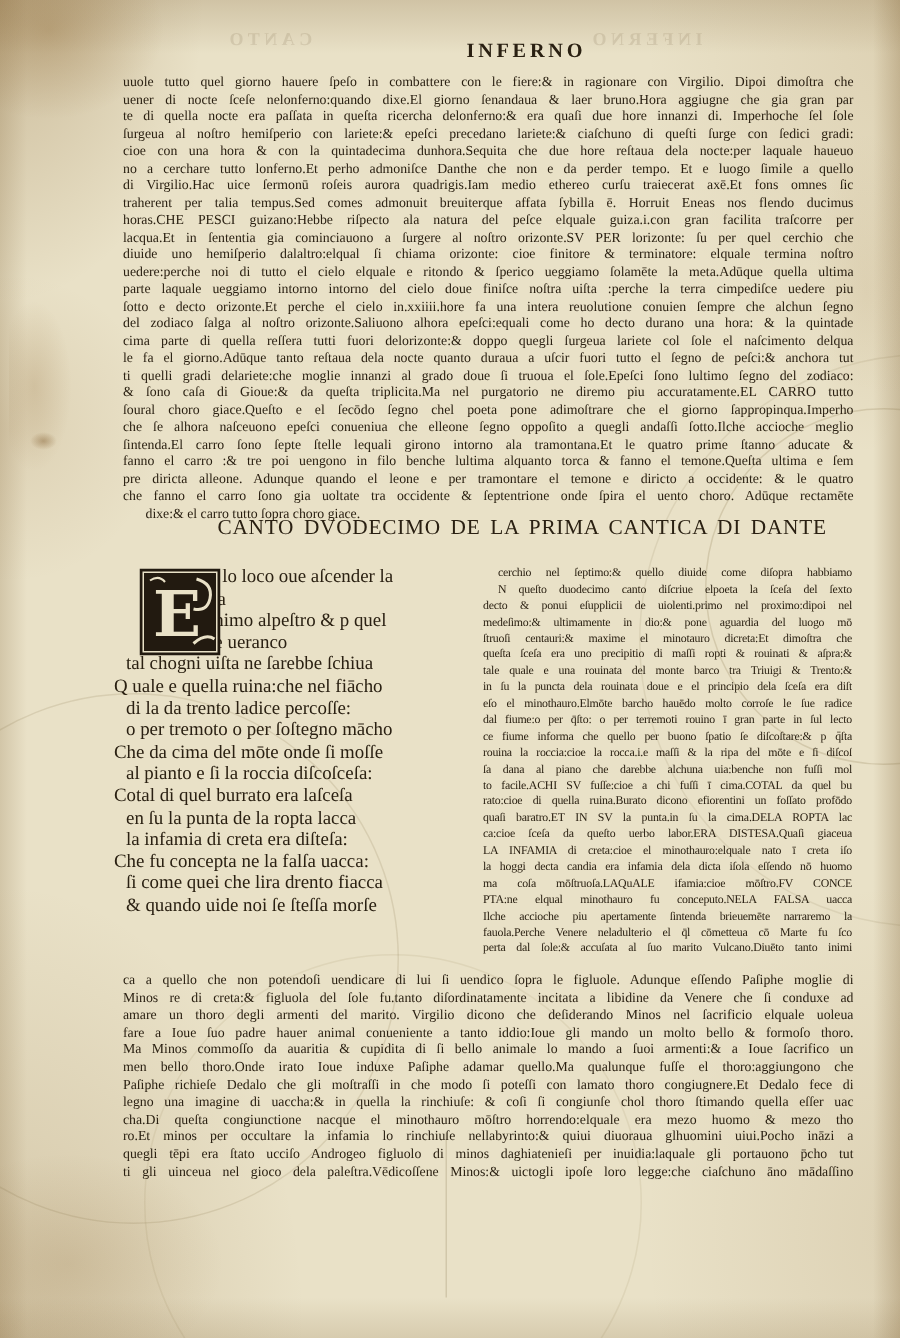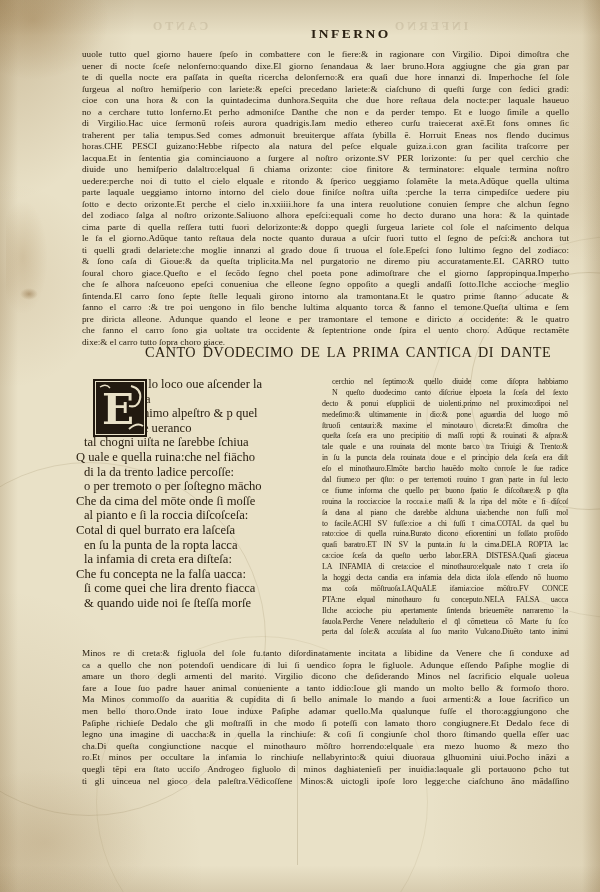--- a/index.html
+++ b/index.html
@@ -15,21 +15,21 @@
       linear-gradient(90deg, rgba(120,90,45,.20) 0, rgba(120,90,45,0) 3%, rgba(120,90,45,0) 97%, rgba(120,90,45,.28) 100%),
       linear-gradient(0deg, rgba(120,90,45,.16) 0, rgba(120,90,45,0) 3%, rgba(120,90,45,0) 96%, rgba(120,90,45,.22) 100%),
       #e9e1c7;
   }
   .runhead{position:absolute;left:311px;top:26px;font-size:13.5px;font-weight:bold;letter-spacing:2.5px;}
   .ghost{position:absolute;top:19px;color:rgba(90,70,40,.13);font-size:12px;font-weight:bold;letter-spacing:3px;transform:scaleX(-1);filter:blur(.5px);}
   .ghost.g1{left:150px;} .ghost.g2{left:392px;}
   .ln{text-align:justify;text-align-last:justify;overflow:hidden;}
   .top{position:absolute;left:82px;top:49px;width:487px;font-size:9.2px;line-height:11.5px;}
   .top .ln{height:11.5px;}
-  .top .ln:last-child{text-align-last:left;}
+  .top .ln:last-child{text-align-last:left;margin-left:15px;}
   .bot{position:absolute;left:82px;top:648px;width:487px;font-size:9.2px;line-height:11.6px;}
   .bot .ln{height:11.6px;}
   .heading{position:absolute;left:145px;top:344px;width:430px;font-size:14.2px;letter-spacing:.5px;word-spacing:2.5px;white-space:nowrap;font-weight:500;}
   .rcol{position:absolute;left:322px;top:377px;width:246px;font-size:7.9px;line-height:10.9px;letter-spacing:-0.15px;}
   .rcol .ln{height:10.9px;}
   .r1{margin-left:10px;}
   .verse{position:absolute;left:76px;top:377px;width:242px;font-size:12.6px;line-height:14.6px;}
   .vln{white-space:nowrap;}
   .v1{margin-left:8px;} .vi{margin-left:55px;}
   .initial{position:absolute;left:17px;top:2px;}
@@ -148,22 +148,22 @@
       <div class="ln">LA INFAMIA di creta:cioe el minothauro:elquale nato ī creta iſo</div>
       <div class="ln">la hoggi decta candia era infamia dela dicta iſola eſſendo nō huomo</div>
       <div class="ln">ma coſa mōſtruoſa.LAQuALE ifamia:cioe mōſtro.FV CONCE</div>
       <div class="ln">PTA:ne elqual minothauro fu conceputo.NELA FALSA uacca</div>
       <div class="ln">Ilche accioche piu apertamente ſintenda brieuemēte narraremo la</div>
       <div class="ln">fauola.Perche Venere neladulterio el q̄l cōmetteua cō Marte fu ſco</div>
       <div class="ln">perta dal ſole:&amp; accuſata al ſuo marito Vulcano.Diuēto tanto inimi</div>
     </div>
 
   <div class="bot">
+      <div class="ln">ca a quello che non potendoſi uendicare di lui ſi uendico ſopra le figluole. Adunque eſſendo Paſiphe moglie di</div>
       <div class="ln">Minos re di creta:&amp; figluola del ſole fu.tanto diſordinatamente incitata a libidine da Venere che ſi conduxe ad</div>
-      <div class="ln">ca a quello che non potendoſi uendicare di lui ſi uendico ſopra le figluole. Adunque eſſendo Paſiphe moglie di</div>
       <div class="ln">amare un thoro degli armenti del marito. Virgilio dicono che deſiderando Minos nel ſacrificio elquale uoleua</div>
       <div class="ln">fare a Ioue ſuo padre hauer animal conueniente a tanto iddio:Ioue gli mando un molto bello &amp; formoſo thoro.</div>
       <div class="ln">Ma Minos commoſſo da auaritia &amp; cupidita di ſi bello animale lo mando a ſuoi armenti:&amp; a Ioue ſacrifico un</div>
       <div class="ln">men bello thoro.Onde irato Ioue induxe Paſiphe adamar quello.Ma qualunque fuſſe el thoro:aggiungono che</div>
       <div class="ln">Paſiphe richieſe Dedalo che gli moſtraſſi in che modo ſi poteſſi con lamato thoro congiugnere.Et Dedalo fece di</div>
       <div class="ln">legno una imagine di uaccha:&amp; in quella la rinchiuſe: &amp; coſi ſi congiunſe chol thoro ſtimando quella eſſer uac</div>
       <div class="ln">cha.Di queſta congiunctione nacque el minothauro mōſtro horrendo:elquale era mezo huomo &amp; mezo tho</div>
       <div class="ln">ro.Et minos per occultare la infamia lo rinchiuſe nellabyrinto:&amp; quiui diuoraua glhuomini uiui.Pocho ināzi a</div>
       <div class="ln">quegli tēpi era ſtato ucciſo Androgeo figluolo di minos daghiatenieſi per inuidia:laquale gli portauono p̄cho tut</div>
       <div class="ln">ti gli uinceua nel gioco dela paleſtra.Vēdicoſſene Minos:&amp; uictogli ipoſe loro legge:che ciaſchuno āno mādaſſino</div>

